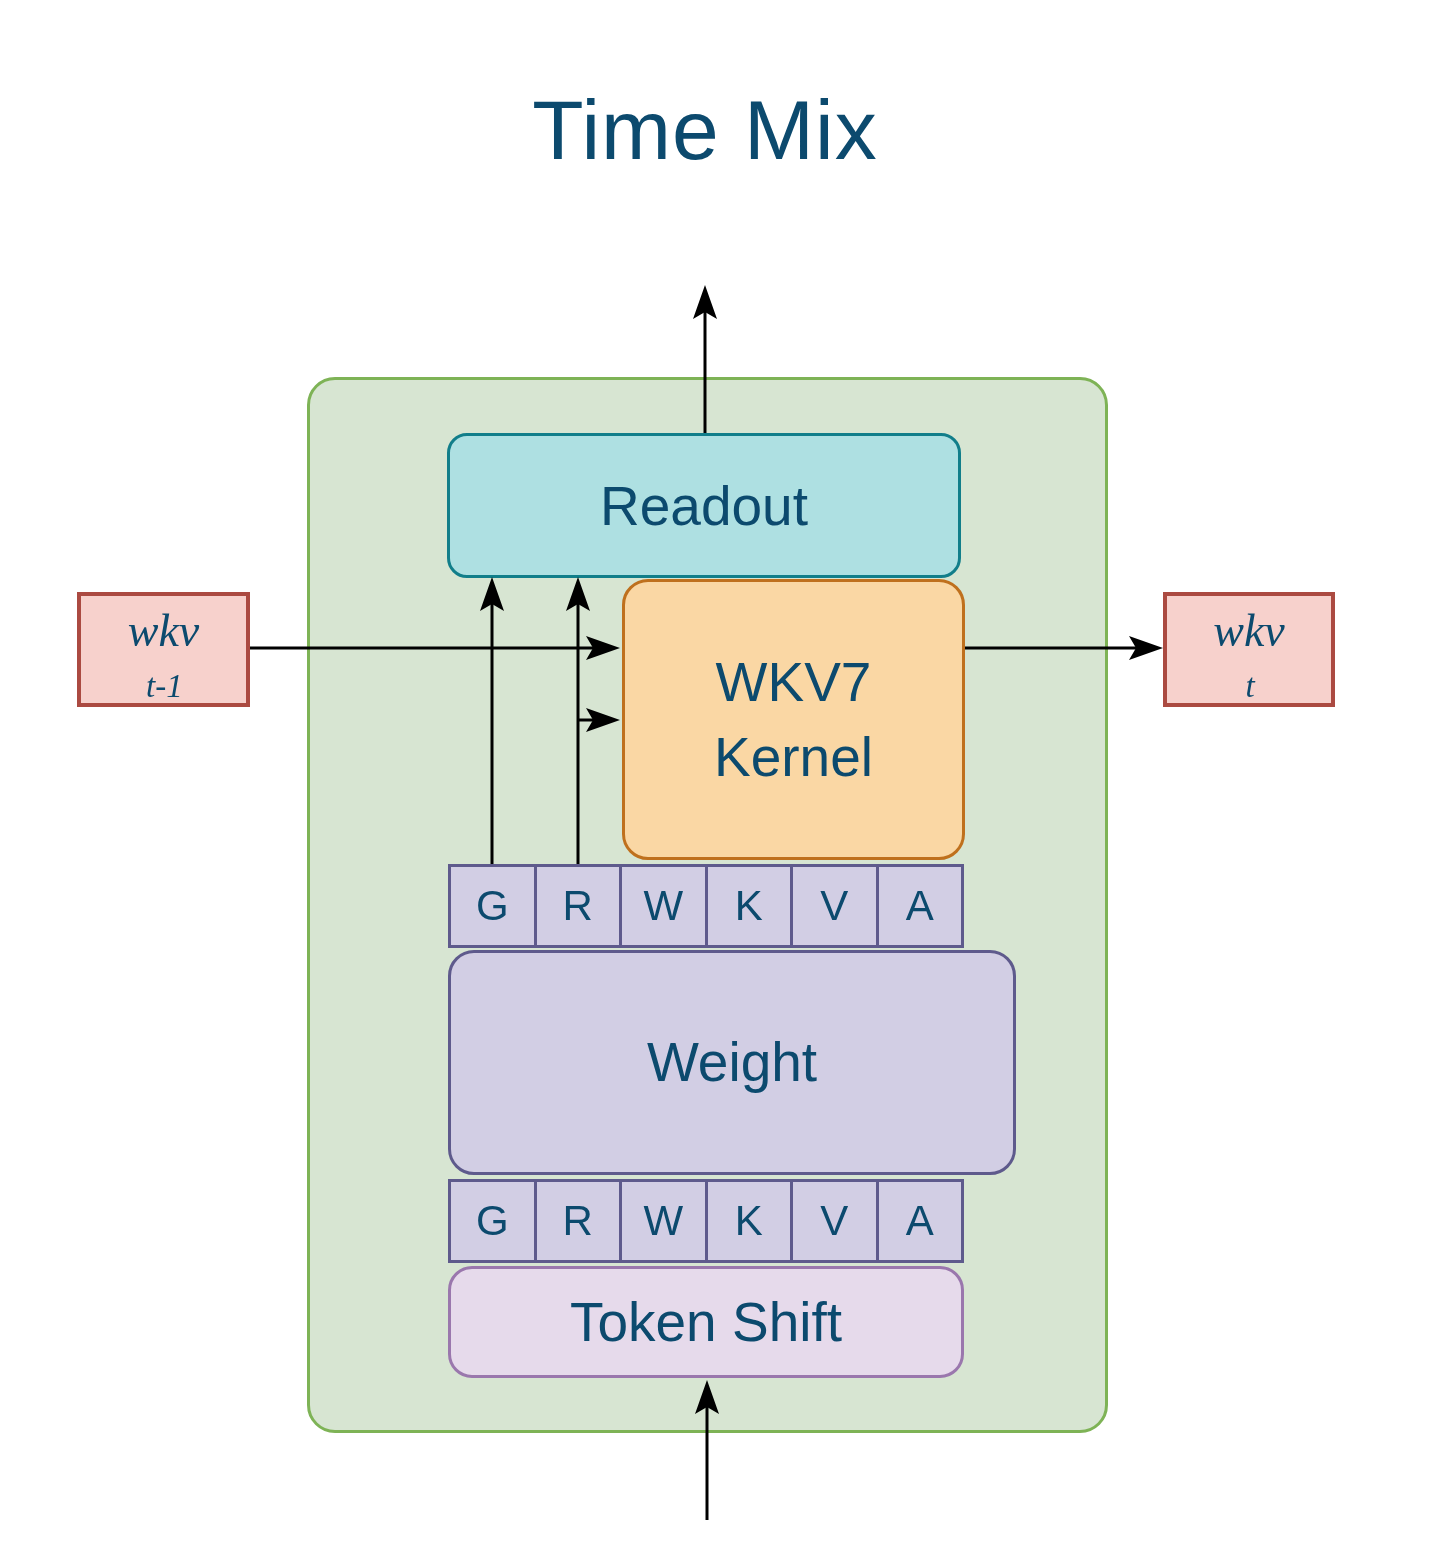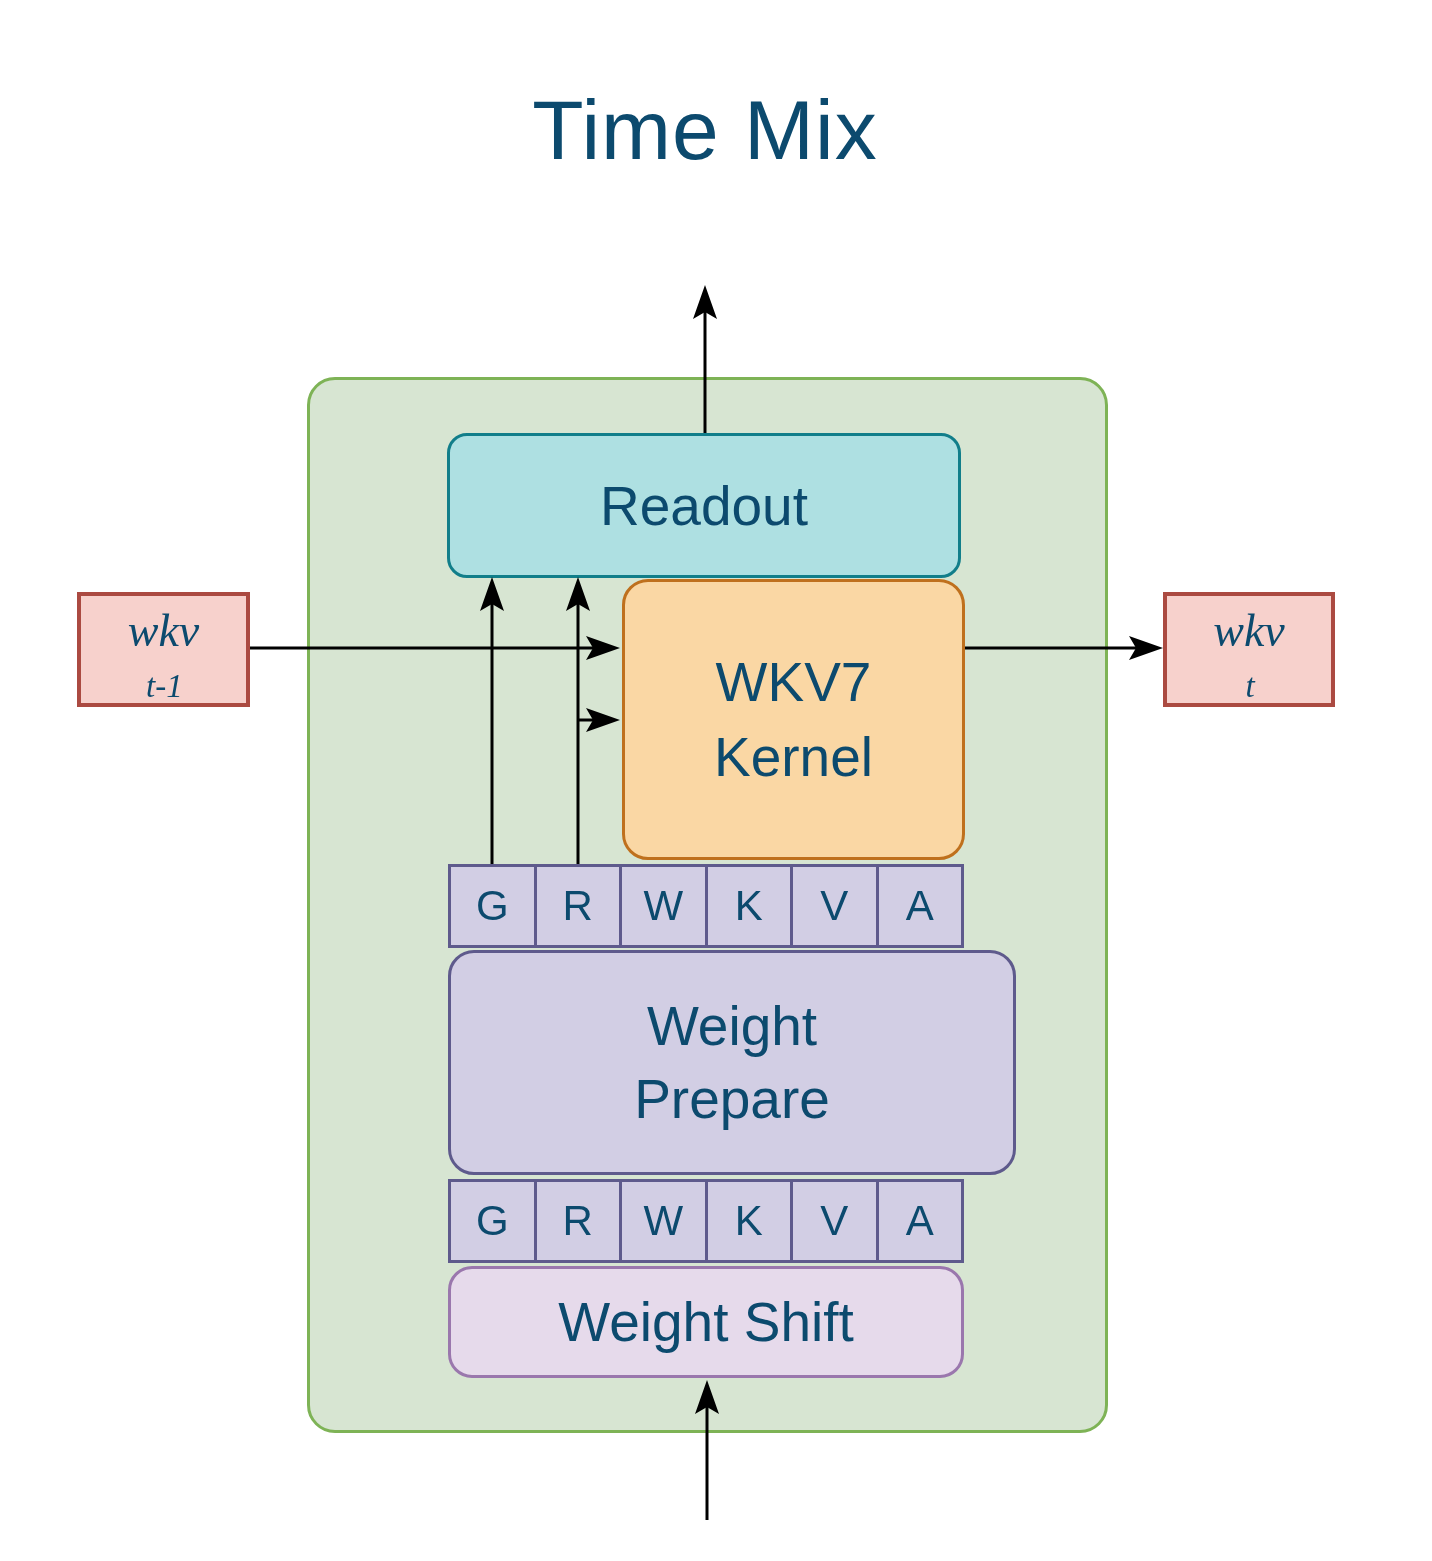--- a/index.html
+++ b/index.html
@@ -156,34 +156,33 @@
     <div class="gate">G</div>
     <div class="gate">R</div>
     <div class="gate">W</div>
     <div class="gate">K</div>
     <div class="gate">V</div>
     <div class="gate">A</div>
   </div>
 
   <div class="node weight-prepare">
     <span>Weight</span>
-    <span>Prepare</span>
   </div>
 
   <div class="gate-row lower">
     <div class="gate">G</div>
     <div class="gate">R</div>
     <div class="gate">W</div>
     <div class="gate">K</div>
     <div class="gate">V</div>
     <div class="gate">A</div>
   </div>
 
   <div class="node token-shift">
-    <span>Weight Shift</span>
+    <span>Token Shift</span>
   </div>
 
   <div class="wkv-box wkv-prev">
     <span>wkv</span>
       <span class="wkv-sub">t-1</span>
   </div>
 
   <div class="wkv-box wkv-next">
     <span>wkv</span>
       <span class="wkv-sub">t</span>

